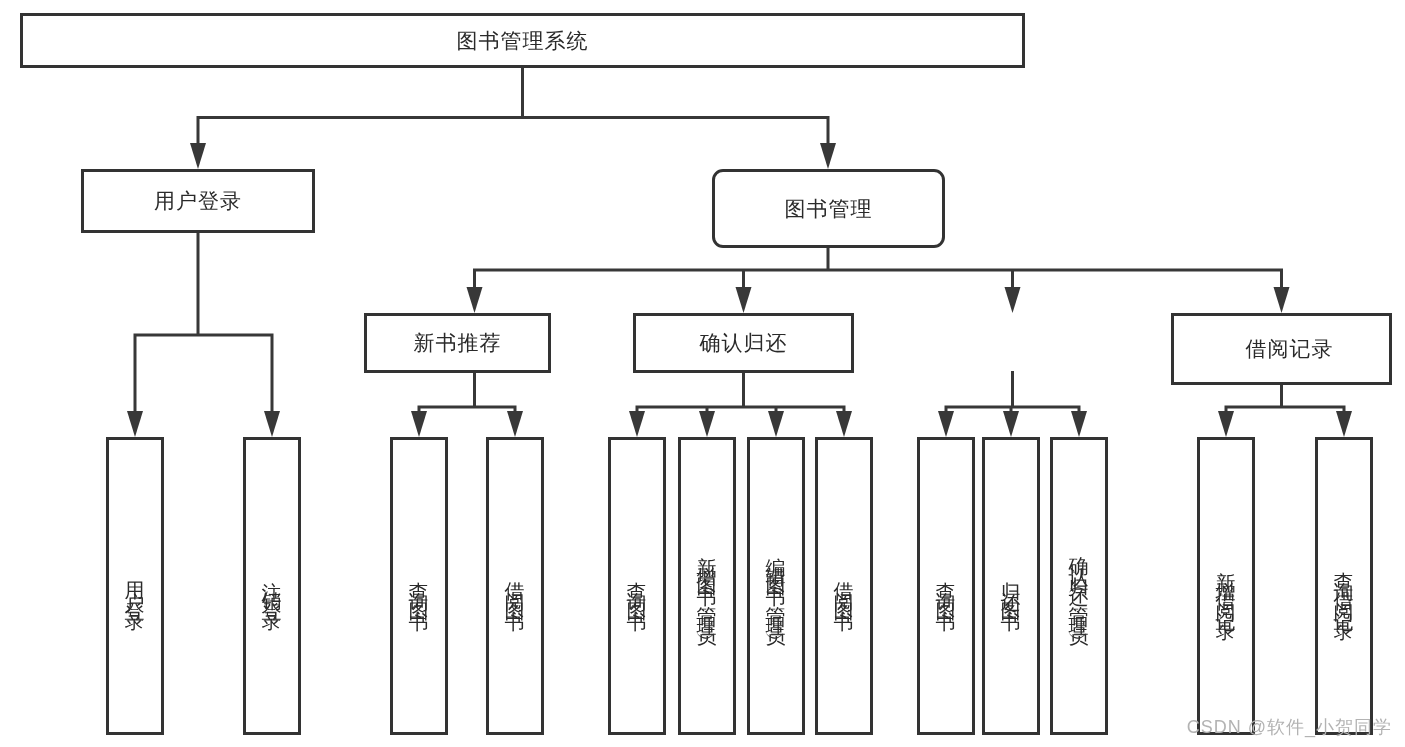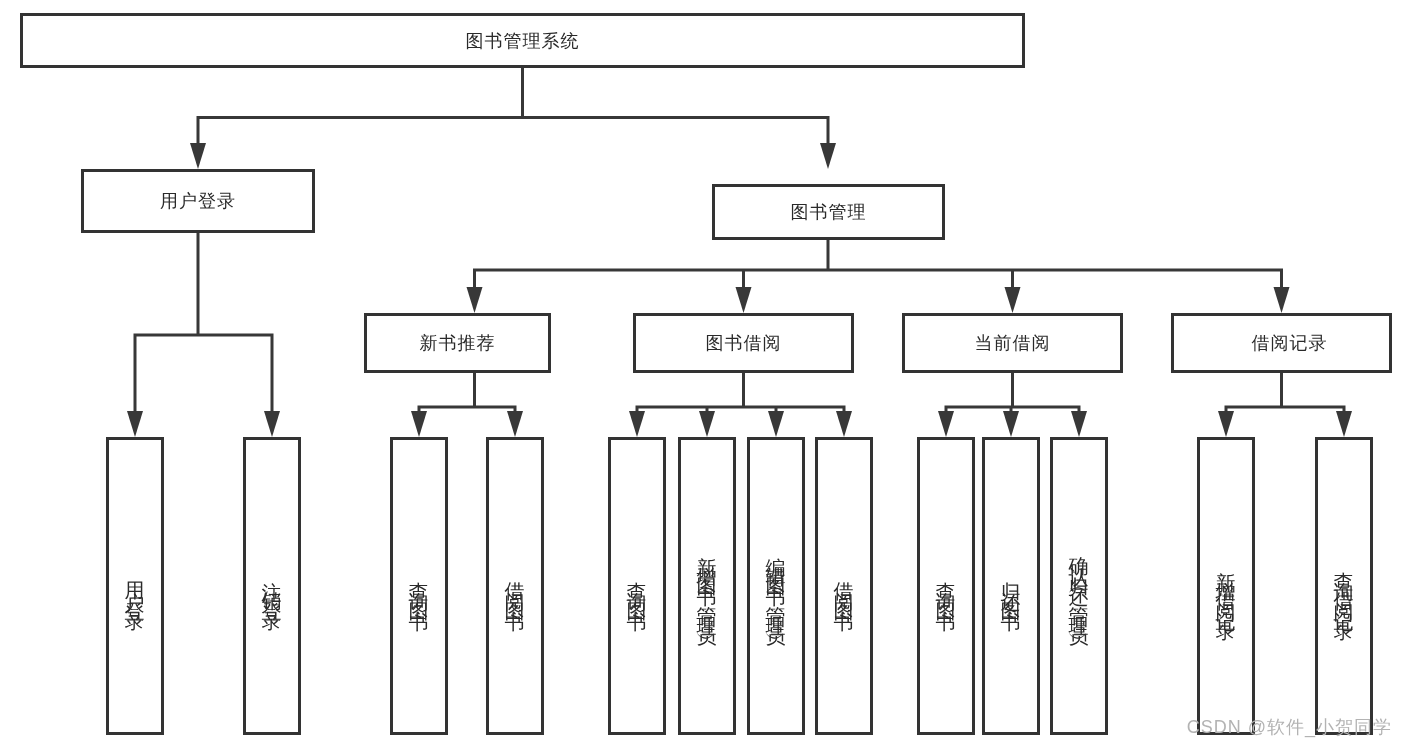--- a/index.html
+++ b/index.html
@@ -5,21 +5,21 @@
   html,body{margin:0;padding:0;background:#ffffff;}
   .stage{
     position:relative;width:1405px;height:747px;background:#ffffff;overflow:hidden;
     font-family:"Liberation Sans",sans-serif;
   }
   .connectors{position:absolute;left:0;top:0;}
   .box{
     position:absolute;background:#ffffff;border:3px solid #333333;box-sizing:border-box;
     display:flex;align-items:center;justify-content:center;color:#2a2a2a;
   }
-  .hbox{font-size:18px;letter-spacing:1px;white-space:nowrap;}
+  .hbox{font-size:21px;letter-spacing:1px;white-space:nowrap;}
   .vbox{
     writing-mode:vertical-rl;text-orientation:mixed;
     font-size:20px;letter-spacing:10px;line-height:1;
   }
   .watermark{
     position:absolute;right:13px;bottom:8px;font-size:18px;color:#b3b3b3;
     letter-spacing:1px;white-space:nowrap;
   }
 </style>
 </head>
@@ -56,26 +56,25 @@
       <path d="M1003 411 L1019 411 L1011 437 Z"></path>
       <path d="M1071 411 L1087 411 L1079 437 Z"></path>
       <path d="M1218 411 L1234 411 L1226 437 Z"></path>
       <path d="M1336 411 L1352 411 L1344 437 Z"></path>
     </g>
   </svg>
 
   <div class="box hbox" style="left:20px;top:13px;width:1005px;height:55px;">图书管理系统</div>
 
   <div class="box hbox" style="left:81px;top:169px;width:234px;height:64px;">用户登录</div>
-  <div class="box hbox" style="left:712px;top:184px;width:233px;height:56px;">图书管理</div>
+  <div class="box hbox" style="left:712px;top:169px;width:233px;height:79px;border-radius:11px;">图书管理</div>
 
   <div class="box hbox" style="left:364px;top:313px;width:187px;height:60px;">新书推荐</div>
-  <div class="box hbox" style="left:633px;top:313px;width:221px;height:60px;">图书借阅</div>
-  <div class="box hbox" style="left:902px;top:313px;width:221px;height:60px;">当前借阅</div>
-  <div class="box hbox" style="left:1171px;top:313px;width:221px;height:60px;padding-left:16px;">借阅记录</div>
+  <div class="box hbox" style="left:633px;top:313px;width:221px;height:60px;">确认归还</div>
+  <div class="box hbox" style="left:1171px;top:313px;width:221px;height:72px;padding-left:16px;">借阅记录</div>
 
   <div class="box vbox" style="left:106px;top:437px;width:58px;height:298px;">用户登录</div>
   <div class="box vbox" style="left:243px;top:437px;width:58px;height:298px;">注销登录</div>
 
   <div class="box vbox" style="left:390px;top:437px;width:58px;height:298px;">查询图书</div>
   <div class="box vbox" style="left:486px;top:437px;width:58px;height:298px;">借阅图书</div>
 
   <div class="box vbox" style="left:608px;top:437px;width:58px;height:298px;">查询图书</div>
   <div class="box vbox" style="left:678px;top:437px;width:58px;height:298px;">新增图书（管理员）</div>
   <div class="box vbox" style="left:747px;top:437px;width:58px;height:298px;">编辑图书（管理员）</div>

